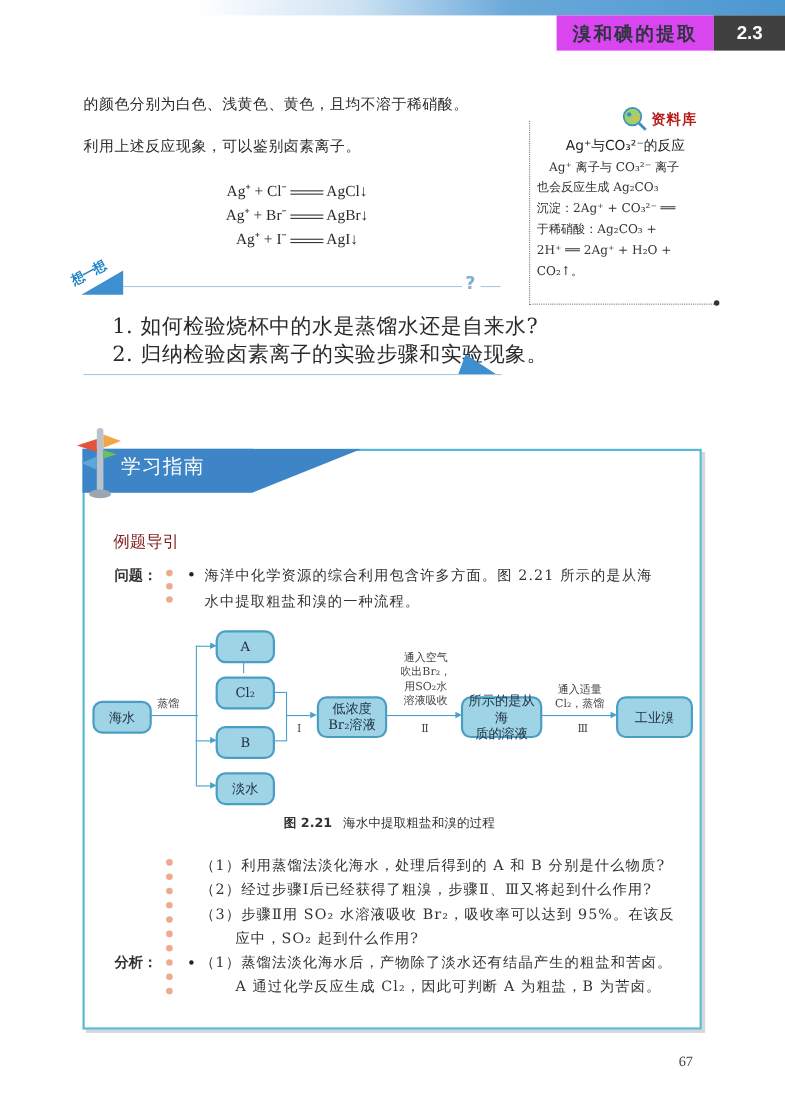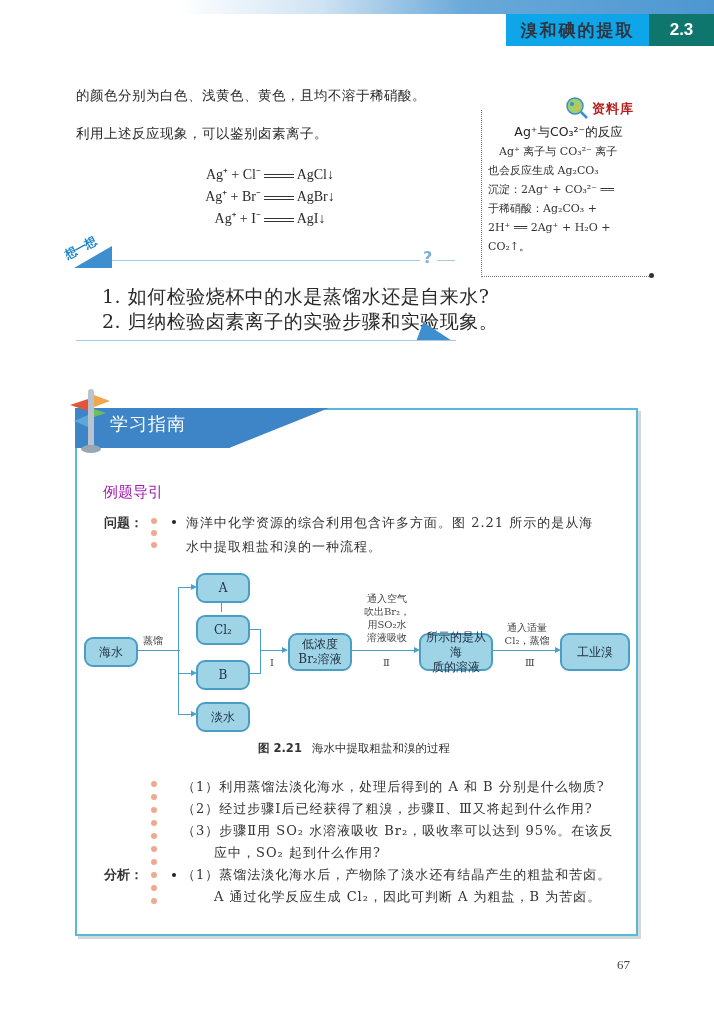--- a/index.html
+++ b/index.html
@@ -8,27 +8,27 @@
     background:#ffffff;
     font-family:"DejaVu Serif", "Liberation Serif", serif;
     color:#2a2a2a;
   }
   .topbar {
     position:absolute; left:0; top:0; width:714px; height:14px;
     background:linear-gradient(to right, #ffffff 0%, #ffffff 25%, #cfe3f3 45%, #6aa9d9 65%, #4c97d2 100%);
   }
   .chap-title {
     position:absolute; left:506px; top:14px; width:143px; height:32px;
-    background:#0ea5e9; color:#2d3540;
+    background:#d946ef; color:#2d3540;
     font-family:"DejaVu Sans", sans-serif; font-weight:bold; font-size:17px;
     display:flex; align-items:center; justify-content:center; letter-spacing:2px;
   }
   .chap-num {
     position:absolute; left:649px; top:14px; width:65px; height:32px;
-    background:#0f766e; color:#ffffff;
+    background:#404040; color:#ffffff;
     font-family:"Liberation Sans", sans-serif; font-weight:bold; font-size:17px;
     display:flex; align-items:center; justify-content:center;
   }
 
   .para { position:absolute; left:76px; font-size:13.5px; line-height:24px; letter-spacing:0.5px; }
   .eq { position:absolute; left:190px; font-size:14px; line-height:22px; text-align:center; width:160px; font-family:"Liberation Serif", serif; }
   .eq .dbl { display:inline-block; width:30px; border-top:1px solid #333; border-bottom:1px solid #333; height:2px; vertical-align:middle; margin:0 3px; }
 
   
   .info {
@@ -67,21 +67,21 @@
     box-shadow:3px 3px 0 #d3d8dc;
   }
   .guide-banner {
     position:absolute; left:75px; top:408px; width:260px; height:46px;
     background:#3d85c6; clip-path:polygon(0 0, 100% 0, 0 100%);
   }
   .guide-banner2 { position:absolute; left:75px; top:408px; width:155px; height:40px; background:#3d85c6; }
   .guide-title { position:absolute; left:110px; top:412px; color:#fff; font-family:"DejaVu Sans", sans-serif; font-size:18px; letter-spacing:1px; }
   .signpost { position:absolute; left:68px; top:385px; width:46px; height:70px; }
 
-  .sub-title { position:absolute; left:103px; top:483px; color:#a21caf; font-family:"DejaVu Sans", sans-serif; font-size:15px; }
+  .sub-title { position:absolute; left:103px; top:483px; color:#7f1d1d; font-family:"DejaVu Sans", sans-serif; font-size:15px; }
   .label-bold { position:absolute; font-family:"DejaVu Sans", sans-serif; font-weight:bold; font-size:13px; color:#333; }
   .dot { position:absolute; width:6px; height:6px; border-radius:50%; background:#efa98f; }
   .bullet { position:absolute; width:4px; height:4px; border-radius:50%; background:#222; }
   .gtext { position:absolute; font-size:13px; letter-spacing:1px; color:#333; }
 
   
   .node {
     position:absolute; background:#9fd4e7; border:2px solid #4a9ec4; border-radius:9px;
     display:flex; align-items:center; justify-content:center; text-align:center;
     font-size:12px; color:#234; line-height:15px;

